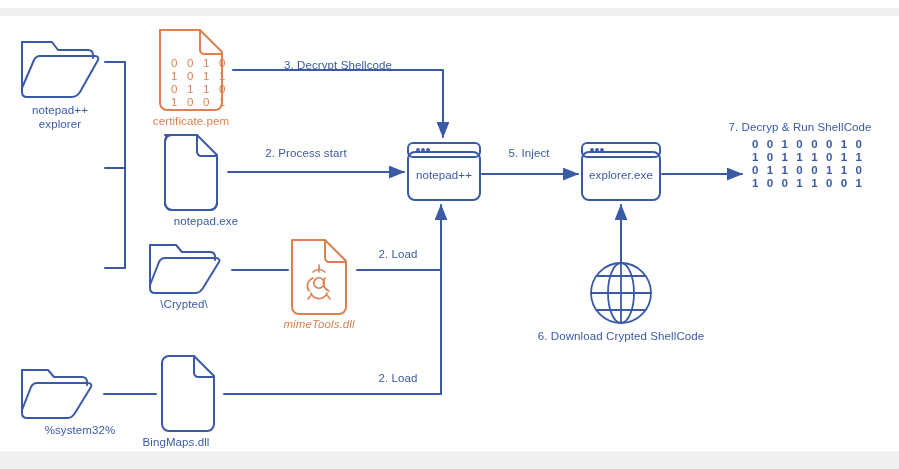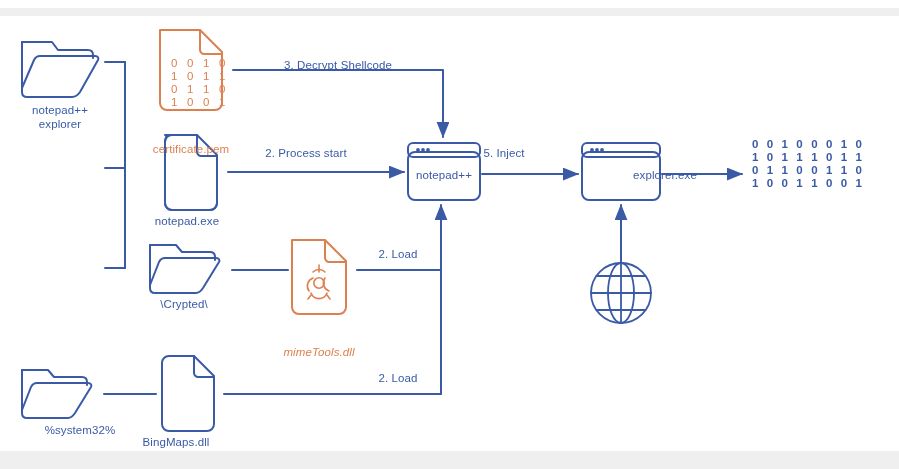--- a/index.html
+++ b/index.html
@@ -16,21 +16,21 @@
   .band.bottom{bottom:0px;height:18px;}
   svg.diagram{position:absolute;left:0;top:0;width:899px;height:469px;}
   .lbl{
     position:absolute;
     color:#3a5aa6;
     font-size:11.5px;
     font-family:"Liberation Sans", sans-serif;
     white-space:nowrap;
     letter-spacing:0.1px;
   }
-  .lbl.orange{color:#dd8050;margin-top:28px;}
+  .lbl.orange{color:#dd8050;}
   .lbl.center{transform:translateX(-50%);text-align:center;}
   .lbl.two-line{line-height:14px;white-space:normal;text-align:center;width:120px;}
 </style>
 </head>
 <body>
 
 <div id="stage">
 
   <div class="band top"></div>
   <div class="band bottom"></div>
@@ -166,39 +166,41 @@
     </g>
   </svg>
 
   <div class="lbl center two-line" style="left:60px;top:103px;">
     <span>notepad++</span><br>
     <span>explorer</span>
   </div>
 
   <div class="lbl center orange" style="left:191px;top:115px;">certificate.pem</div>
 
-  <div class="lbl center" style="left:187px;top:215px;">notepad.exe</div>
+  <div class="lbl center" style="left:206px;top:215px;">notepad.exe</div>
 
   <div class="lbl center" style="left:184px;top:298px;">\Crypted\</div>
 
   <div class="lbl center orange" style="left:319px;top:318px;font-style:italic;">mimeTools.dll</div>
 
   <div class="lbl center" style="left:56px;top:424px;margin-left:24px;">%system32%</div>
 
   <div class="lbl center" style="left:176px;top:436px;">BingMaps.dll</div>
 
   <div class="lbl center" style="left:444px;top:169px;">notepad++</div>
 
-  <div class="lbl center" style="left:621px;top:169px;margin-left:44px;">explorer.exe</div>
+  <div class="lbl center" style="left:621px;top:169px;">explorer.exe</div>
 
   <div class="lbl center" style="left:338px;top:39px;margin-top:20px;">3. Decrypt Shellcode</div>
 
   <div class="lbl center" style="left:306px;top:147px;">2. Process start</div>
 
   <div class="lbl center" style="left:398px;top:248px;">2. Load</div>
 
   <div class="lbl center" style="left:398px;top:372px;">2. Load</div>
 
-  <div class="lbl center" style="left:504px;top:147px;">5. Inject</div>
-
-
+  <div class="lbl center" style="left:529px;top:147px;">5. Inject</div>
+
+  <div class="lbl center" style="left:621px;top:330px;">6. Download Crypted ShellCode</div>
+
+  <div class="lbl center" style="left:800px;top:121px;">7. Decryp &amp; Run ShellCode</div>
 
 </div>
 
 </body></html>

